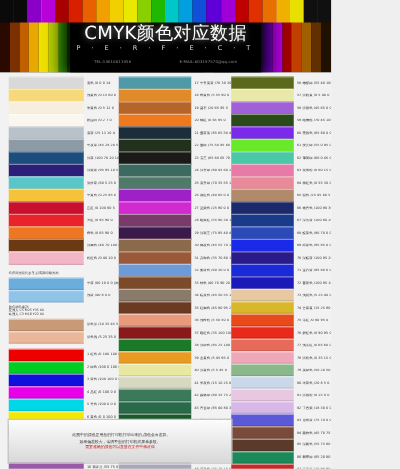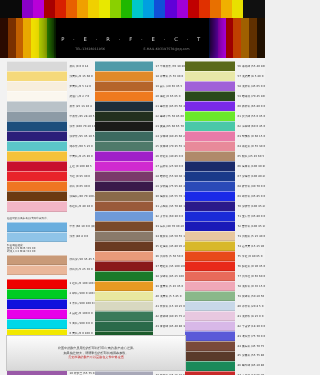--- a/index.html
+++ b/index.html
@@ -140,20 +140,21 @@
         <div class="st" style="background: rgb(160, 0, 216); width: 4.16667%;"></div>
         <div class="st" style="background: rgb(192, 0, 0); width: 4.16667%;"></div>
         <div class="st" style="background: rgb(224, 48, 0); width: 4.16667%;"></div>
         <div class="st" style="background: rgb(232, 112, 0); width: 4.16667%;"></div>
         <div class="st" style="background: rgb(240, 176, 0); width: 4.16667%;"></div>
         <div class="st" style="background: rgb(232, 224, 0); width: 4.16667%;"></div>
         <div class="st" style="background: rgb(16, 16, 16); width: 4.16667%;"></div>
         <div class="st" style="background: rgb(16, 16, 16); width: 4.16667%;"></div>
       </div>
     <div class="hdr-center" style="background:transparent;box-shadow:none;">
+      <div class="hdr-title">CMYK颜色对应数据</div>
       <div class="hdr-sub">P · E · R · F · E · C · T</div>
       <div class="hdr-contact">
         <span>TEL:13616011956</span>
         <span>E-MAIL:603197570@qq.com</span>
       </div>
     </div>
   </div>
 
   <div class="sheet">
     <div class="cols">

